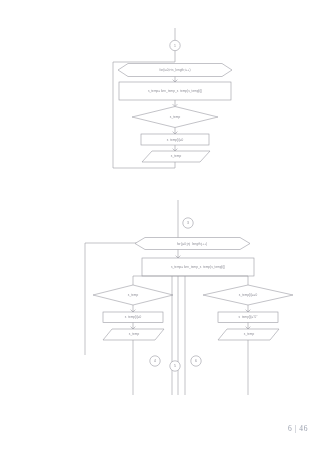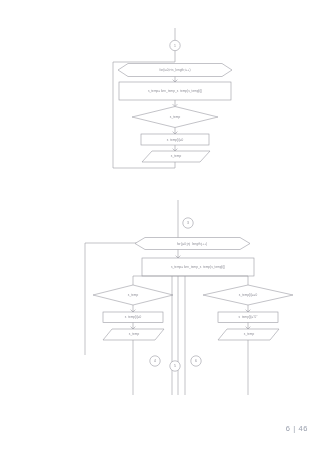--- a/index.html
+++ b/index.html
@@ -54,21 +54,21 @@
   .lbl-shape { font-size: 3.1px; letter-spacing: 0.04px; }
   .lbl-conn  { font-size: 3.4px; }
 
   .footer {
     position: absolute;
     right: 12px;
     bottom: 20px;
     font-size: 7.5px;
     color: #9aa0ae;
     letter-spacing: 0.6px;
-    font-family: Liberation Sans, sans-serif;
+    font-family: Liberation Serif, serif;
     white-space: nowrap;
   }
 </style>
 </head>
 <body>
 
 <div id="page">
 
   <svg id="flow" viewBox="0 0 320 453">
 

